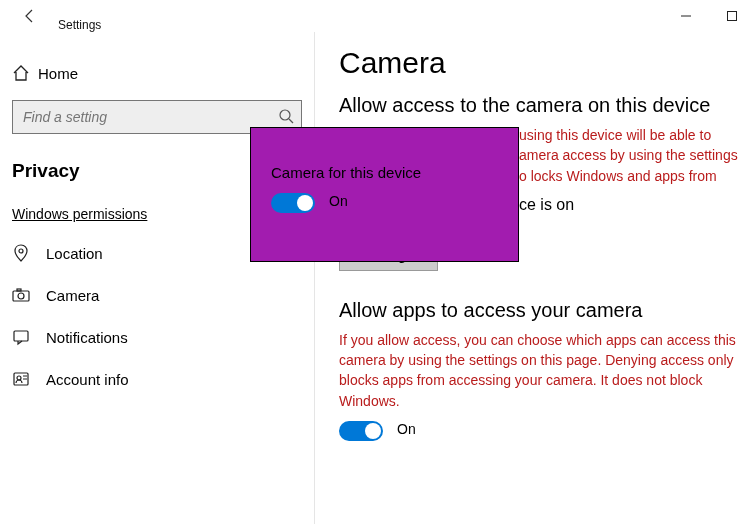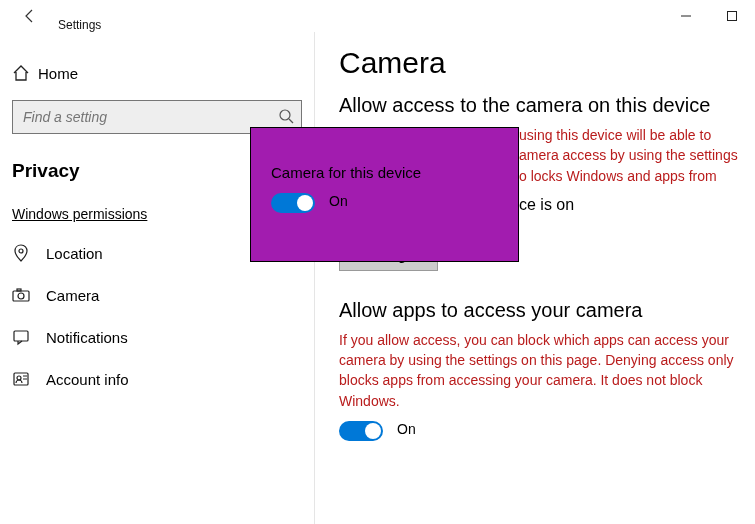--- a/index.html
+++ b/index.html
@@ -130,21 +130,21 @@
 
   <div class="content">
     <div class="page-title">Camera</div>
 
     <div class="h2">Allow access to the camera on this device</div>
     <div class="para" style="padding-left:180px;">using this device will be able to amera access by using the settings o locks Windows and apps from</div>
     <div class="status-line" style="padding-left:180px;">ce is on</div>
     <div class="change-btn">Change</div>
 
     <div class="h2">Allow apps to access your camera</div>
-    <div class="para">If you allow access, you can block which apps can access your camera by using the settings on this page. Denying access only blocks apps from accessing your camera. It does not block Windows.</div>
+    <div class="para">If you allow access, you can choose which apps can access this camera by using the settings on this page. Denying access only blocks apps from accessing your camera. It does not block Windows.</div>
     <div class="toggle-row">
       <div class="toggle"></div>
       <span class="toggle-label">On</span>
     </div>
   </div>
 </div>
 
 <div class="popup">
   <div class="popup-title">Camera for this device</div>
   <div class="toggle-row">

